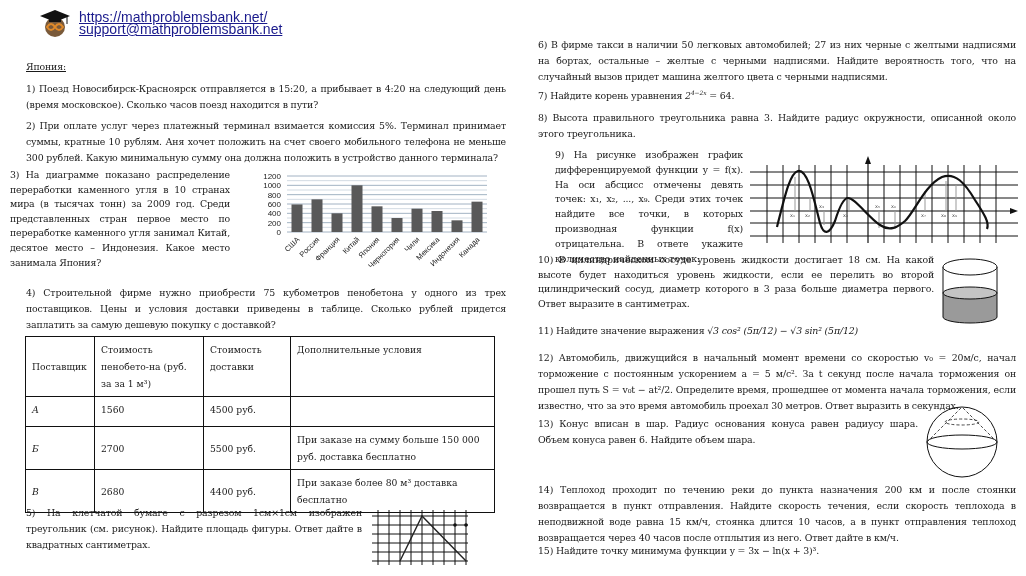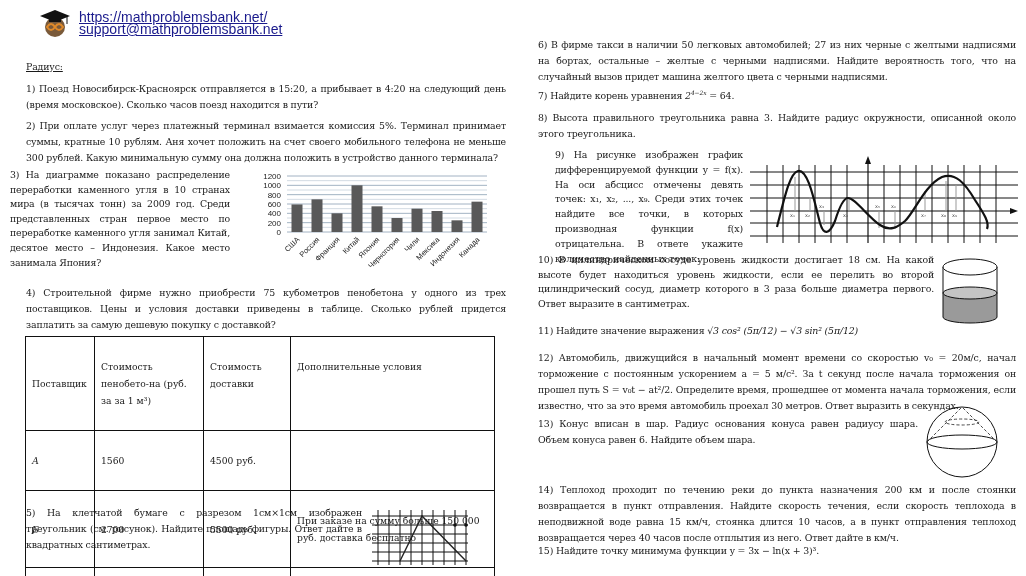--- a/index.html
+++ b/index.html
@@ -3,21 +3,21 @@
 <meta charset="utf-8">
 <style>
   html, body { margin:0; padding:0; background:#fff; }
   body { width:1026px; height:576px; position:relative; overflow:hidden;
          font-family:"DejaVu Serif", serif; color:#1a1a1a; font-size:9.6px; line-height:1.5; }
   .abs { position:absolute; }
   .link { color:#1a1a8c; text-decoration:underline; font-family:"Liberation Sans", sans-serif; font-size:14px; line-height:12px; display:block; }
   .p { margin:0; text-align:justify; font-size:9.4px; line-height:16px; letter-spacing:-0.15px; }
   .heading { text-decoration:underline; font-size:9.4px; }
   table.tbl { border-collapse:collapse; font-size:9.2px; line-height:17px; }
-  table.tbl td { border:1.3px solid #111; vertical-align:top; padding:21px 6px; }
+  table.tbl td { border:1.3px solid #111; vertical-align:top; padding:4px 6px; }
   .it { font-style:italic; }
   sup { font-size:6px; line-height:0; }
   .math { font-style:italic; font-family:"DejaVu Serif", serif; }
 </style>
 </head>
 <body>
 
 <div class="abs" style="left:38px;top:6px;width:34px;height:34px;">
   <svg width="34" height="34" viewBox="0 0 34 34">
     <circle cx="17" cy="21" r="10" fill="#7a5a3a"></circle>
@@ -26,21 +26,21 @@
     <rect x="11" y="11" width="12" height="5" fill="#111"></rect>
     <line x1="29" y1="10" x2="29" y2="18" stroke="#111" stroke-width="1"></line>
   </svg>
 </div>
 <div class="abs" style="left:79px;top:11px;">
   <a class="link">https://mathproblemsbank.net/</a>
   <a class="link">support@mathproblemsbank.net</a>
 </div>
 
 <div class="abs" style="left:26px;top:59px;width:480px;">
-  <p class="p heading">Радиус:</p>
+  <p class="p heading">Япония:</p>
 </div>
 <div class="abs" style="left:26px;top:81px;width:480px;">
   <p class="p">1) Поезд Новосибирск-Красноярск отправляется в 15:20, а прибывает в 4:20 на следующий день (время московское). Сколько часов поезд находится в пути?</p>
 </div>
 <div class="abs" style="left:26px;top:118px;width:480px;">
   <p class="p">2) При оплате услуг через платежный терминал взимается комиссия 5%. Терминал принимает суммы, кратные 10 рублям. Аня хочет положить на счет своего мобильного телефона не меньше 300 рублей. Какую минимальную сумму она должна положить в устройство данного терминала?</p>
 </div>
 <div class="abs" style="left:10px;top:168px;width:220px;">
   <p class="p" style="line-height:14.6px;">3) На диаграмме показано распределение переработки каменного угля в 10 странах мира (в тысячах тонн) за 2009 год. Среди представленных стран первое место по переработке каменного угля занимал Китай, десятое место – Индонезия. Какое место занимала Япония?</p>
 </div>

